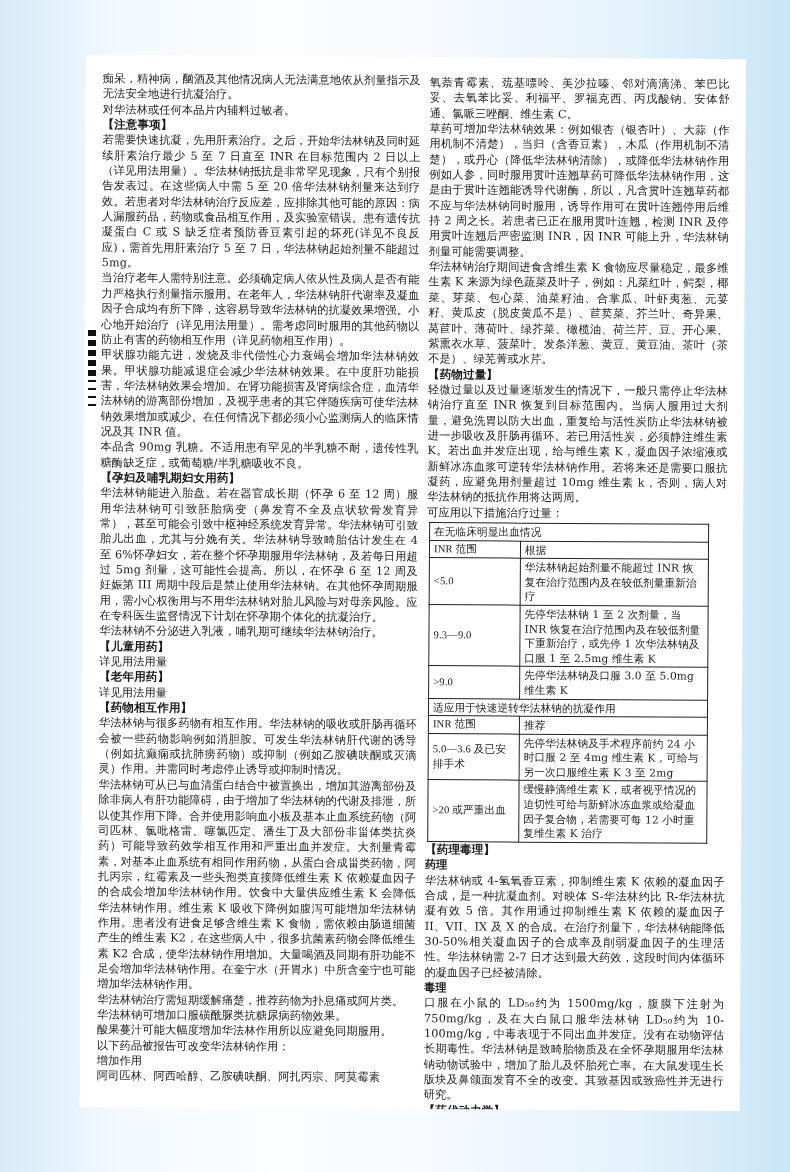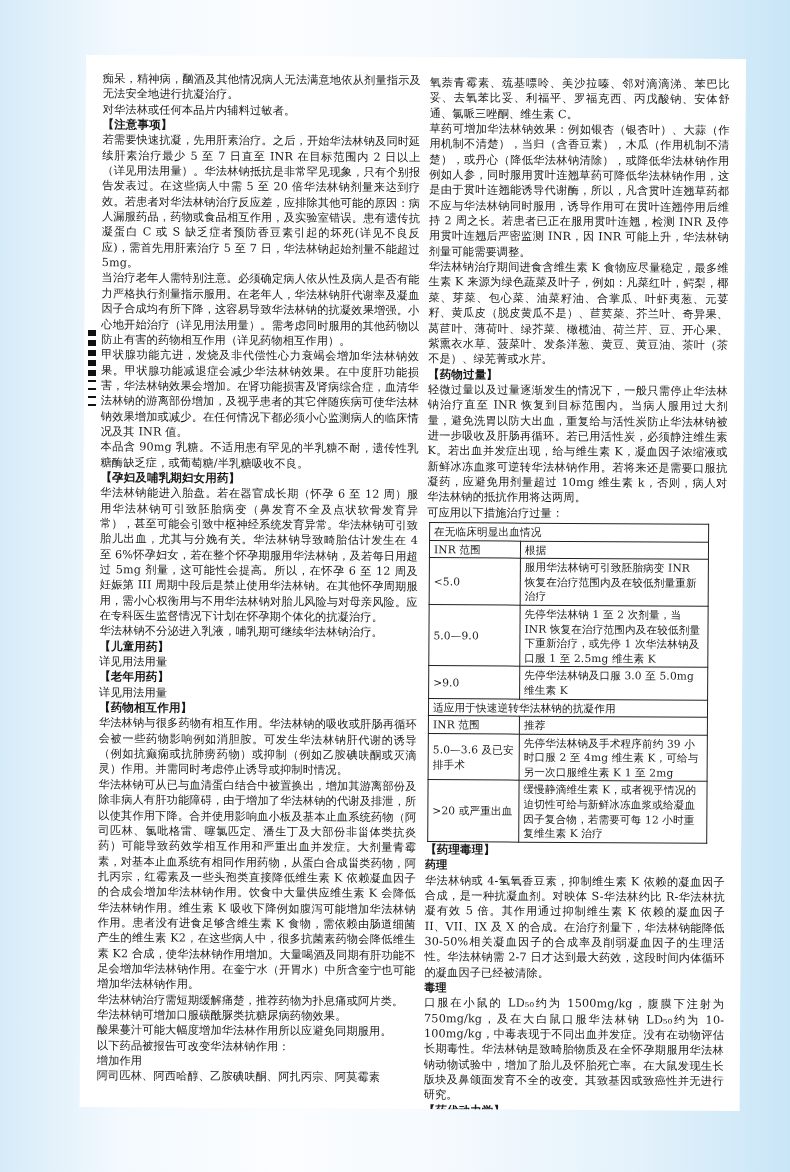--- a/index.html
+++ b/index.html
@@ -16,21 +16,21 @@
     overflow: hidden;
   }
   .col { position: absolute; top: 16px; font-size: 11.2px; line-height: 15.35px; letter-spacing: 0.15px; }
   .col-left { left: 17px; width: 318px; }
   .col-right { left: 344px; width: 300px; top: 18px; }
   .col p { margin: 0; text-align: justify; }
   .sec { font-weight: bold; font-family: "DejaVu Sans", "Liberation Sans", sans-serif; font-size: 11.5px; margin: 0; }
   .sub { font-weight: bold; font-family: "DejaVu Sans", "Liberation Sans", sans-serif; font-size: 11px; margin: 0; }
   table.od { border-collapse: collapse; width: 280px; margin: 2px 0 0 2px; font-size: 10.6px; line-height: 14.6px; }
   table.od td { border: 1px solid #222; padding: 1px 4px; vertical-align: middle; }
-  table.od td.k { width: 82px; }
+  table.od td.k { width: 82px; font-family: Liberation Serif, serif; }
   .marks { position: absolute; left: 88px; top: 330px; width: 10px; }
   .mark { width: 8px; height: 6px; background: #111; margin-bottom: 4px; }
   .mark.thin { height: 2px; margin-bottom: 6px; }
 </style>
 </head>
 <body>
 
 <div class="page">
 
   <div class="col col-left">
@@ -71,40 +71,40 @@
       <tbody>
           <tr>
             <td colspan="2">在无临床明显出血情况</td>
           </tr>
       <tr>
         <td class="k">INR 范围</td>
         <td>根据</td>
       </tr>
       <tr>
         <td class="k">&lt;5.0</td>
-        <td>服用华法林钠可引致胚胎病变 INR 恢复在治疗范围内及在较低剂量重新治疗</td>
+        <td>华法林钠起始剂量不能超过 INR 恢复在治疗范围内及在较低剂量重新治疗</td>
       </tr>
       <tr>
-        <td class="k">5.0—9.0</td>
+        <td class="k">9.3—9.0</td>
         <td>先停华法林钠 1 至 2 次剂量，当 INR 恢复在治疗范围内及在较低剂量下重新治疗，或先停 1 次华法林钠及口服 1 至 2.5mg 维生素 K</td>
       </tr>
       <tr>
         <td class="k">&gt;9.0</td>
         <td>先停华法林钠及口服 3.0 至 5.0mg 维生素 K</td>
       </tr>
       <tr>
             <td colspan="2">适应用于快速逆转华法林钠的抗凝作用</td>
           </tr>
       <tr>
         <td class="k">INR 范围</td>
         <td>推荐</td>
       </tr>
       <tr>
         <td class="k">5.0—3.6 及已安排手术</td>
-        <td>先停华法林钠及手术程序前约 39 小时口服 2 至 4mg 维生素 K，可给与另一次口服维生素 K 1 至 2mg</td>
+        <td>先停华法林钠及手术程序前约 24 小时口服 2 至 4mg 维生素 K，可给与另一次口服维生素 K 3 至 2mg</td>
       </tr>
       <tr>
         <td class="k">&gt;20 或严重出血</td>
         <td>缓慢静滴维生素 K，或者视乎情况的迫切性可给与新鲜冰冻血浆或给凝血因子复合物，若需要可每 12 小时重复维生素 K 治疗</td>
       </tr>
     </tbody>
       </table>
 
     <p class="sec">【药理毒理】</p>
     <p class="sub">药理</p>

